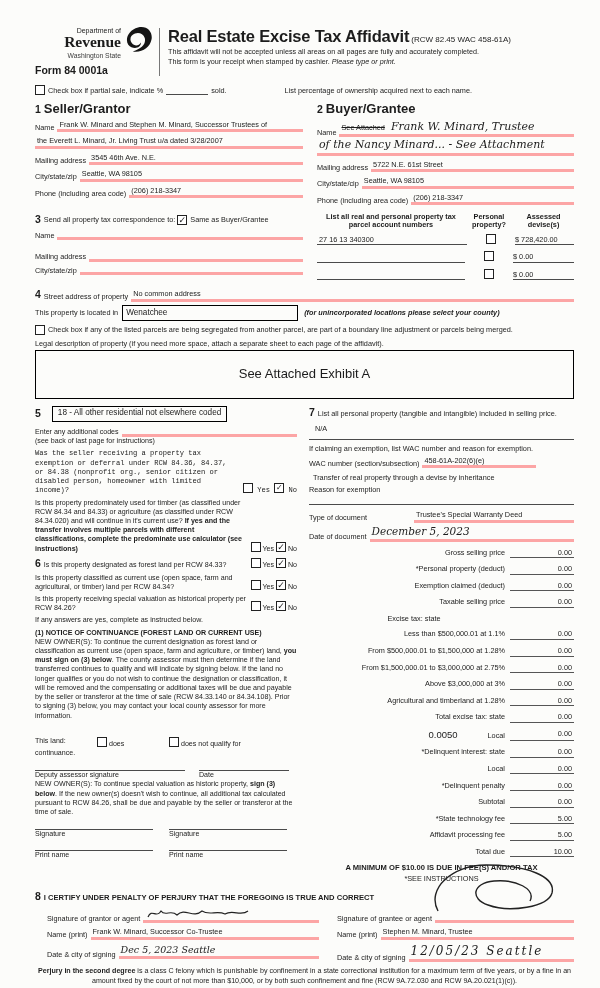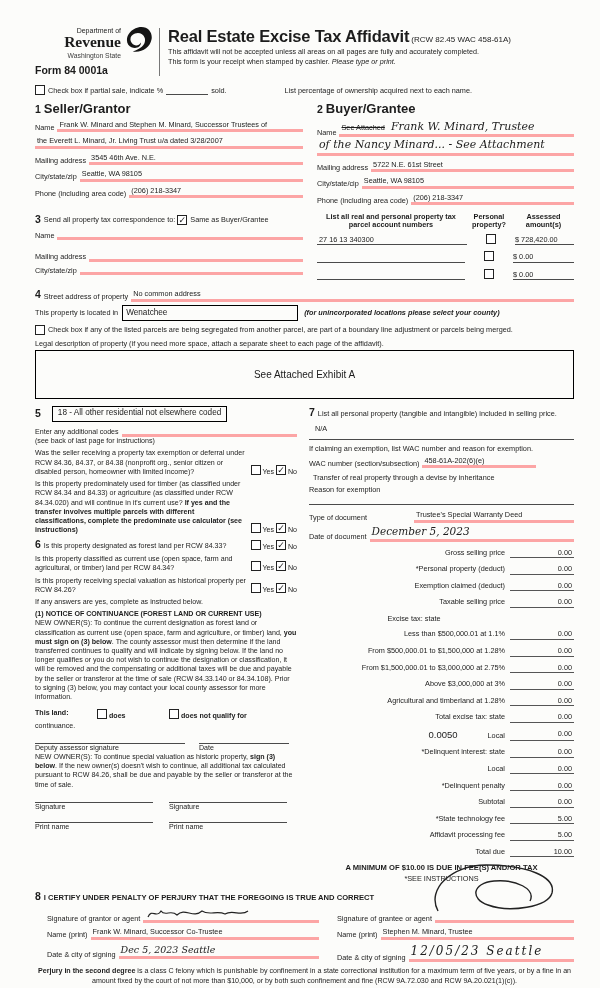--- a/index.html
+++ b/index.html
@@ -20,21 +20,21 @@
   .hw{font-family:"DejaVu Serif",serif;font-style:italic;}
   .struck{text-decoration:line-through;}
   .fline{display:flex;align-items:flex-end;margin-top:4px;}
   .fline .lab{white-space:nowrap;margin-right:3px;}
   .fline .val{flex:1;border-bottom:3px solid #fca5a5;padding:0 2px;}
   .taxrow{display:flex;margin-top:6.1px;}
   .taxrow .tl{flex:1;text-align:right;padding-right:5px;white-space:nowrap;}
   .taxrow .tv{width:62px;border-bottom:1px solid #555;text-align:right;padding-right:2px;}
   .parhead{font-weight:bold;text-align:center;line-height:1.15;}
   .legalbox{border:1.2px solid #000;height:47px;display:flex;align-items:center;
-            justify-content:center;font-size:10px;margin-top:2px;}
+            justify-content:center;font-size:13px;margin-top:2px;}
   .codebox{border:1.2px solid #000;padding:1px 5px 2px 5px;font-size:8.2px;margin-left:8px;}
   .smallp{margin-top:3px;}
   svg.sig{display:block;}
 </style>
 </head>
 <body>
 
 <div class="page">
 
   <div class="row">
@@ -140,21 +140,21 @@
         </div>
       <div class="fline">
           <span class="lab">City/state/zip</span>
           <span class="val"></span>
         </div>
     </div>
     <div class="grow" style="margin-left:14px;">
       <div class="row">
         <div class="parhead" style="width:148px;"><span>List all real and personal property tax</span><br><span>parcel account numbers</span></div>
         <div class="parhead" style="width:48px;"><span>Personal</span><br><span>property?</span></div>
-        <div class="parhead grow"><span>Assessed</span><br><span>amount(s)</span></div>
+        <div class="parhead grow"><span>Assessed</span><br><span>devise(s)</span></div>
       </div>
       <div class="row" style="align-items:flex-end;margin-top:4px;">
         <span class="ul" style="width:148px;padding-left:2px;">27 16 13 340300</span>
         <span style="width:48px;text-align:center;"><span class="cb"></span></span>
         <span class="ul grow">$ 728,420.00</span>
       </div>
       <div class="row" style="align-items:flex-end;margin-top:6px;">
         <span class="ul" style="width:148px;"></span>
         <span style="width:48px;text-align:center;"><span class="cb"></span></span>
         <span class="ul grow">$ 0.00</span>
@@ -194,21 +194,21 @@
       <div class="row" style="align-items:center;">
         <span class="sec-no">5</span>
         <span class="codebox">18 - All other residential not elsewhere coded</span>
       </div>
       <div class="fline" style="margin-top:6px;">
           <span class="lab">Enter any additional codes</span>
           <span class="val"></span>
         </div>
       <div>(see back of last page for instructions)</div>
 
-      <div class="row smallp" style="align-items:flex-end;">
+      <div class="row smallp" style="align-items:flex-end;font-family:Liberation Mono, monospace;">
         <span class="grow">Was the seller receiving a property tax exemption or deferral under RCW 84.36, 84.37, or 84.38 (nonprofit org., senior citizen or disabled person, homeowner with limited income)?</span>
         <span class="yn"><span class="cb"></span> <span>Yes</span> <span class="cb">✓</span> <span>No</span></span>
       </div>
 
       <div class="row smallp" style="align-items:flex-end;">
         <span class="grow"><span>Is this property predominately used for timber (as classified under RCW 84.34 and 84.33) or agriculture (as classified under RCW 84.34.020) and will continue in it's current use? </span><span class="b">If yes and the transfer involves multiple parcels with different classifications, complete the predominate use calculator (see instructions)</span></span>
         <span class="yn"><span class="cb"></span> <span>Yes</span> <span class="cb">✓</span> <span>No</span></span>
       </div>
 
       <div class="row smallp" style="align-items:flex-end;">
@@ -221,21 +221,21 @@
       </div>
       <div class="row smallp" style="align-items:flex-end;">
         <span class="grow">Is this property receiving special valuation as historical property per RCW 84.26?</span>
         <span class="yn"><span class="cb"></span> <span>Yes</span> <span class="cb">✓</span> <span>No</span></span>
       </div>
 
       <div class="smallp">If any answers are yes, complete as instructed below.</div>
       <div class="b smallp">(1) NOTICE OF CONTINUANCE (FOREST LAND OR CURRENT USE)</div>
       <div><span>NEW OWNER(S): To continue the current designation as forest land or classification as current use (open space, farm and agriculture, or timber) land, </span><span class="b">you must sign on (3) below</span><span>. The county assessor must then determine if the land transferred continues to qualify and will indicate by signing below. If the land no longer qualifies or you do not wish to continue the designation or classification, it will be removed and the compensating or additional taxes will be due and payable by the seller or transferor at the time of sale (RCW 84.33.140 or 84.34.108). Prior to signing (3) below, you may contact your local county assessor for more information.</span></div>
 
-      <div class="row" style="margin-top:7px;font-weight:bold;">
+      <div class="row" style="margin-top:16px;">
         <span style="width:62px;">This land:</span>
         <span style="width:72px;"><span class="cb"></span> <span>does</span></span>
         <span><span class="cb"></span> <span>does not qualify for</span></span>
       </div>
       <div>continuance.</div>
 
       <div class="row" style="margin-top:12px;">
         <span class="ul" style="width:150px;"></span>
         <span class="ul" style="width:90px;margin-left:14px;"></span>
       </div>

